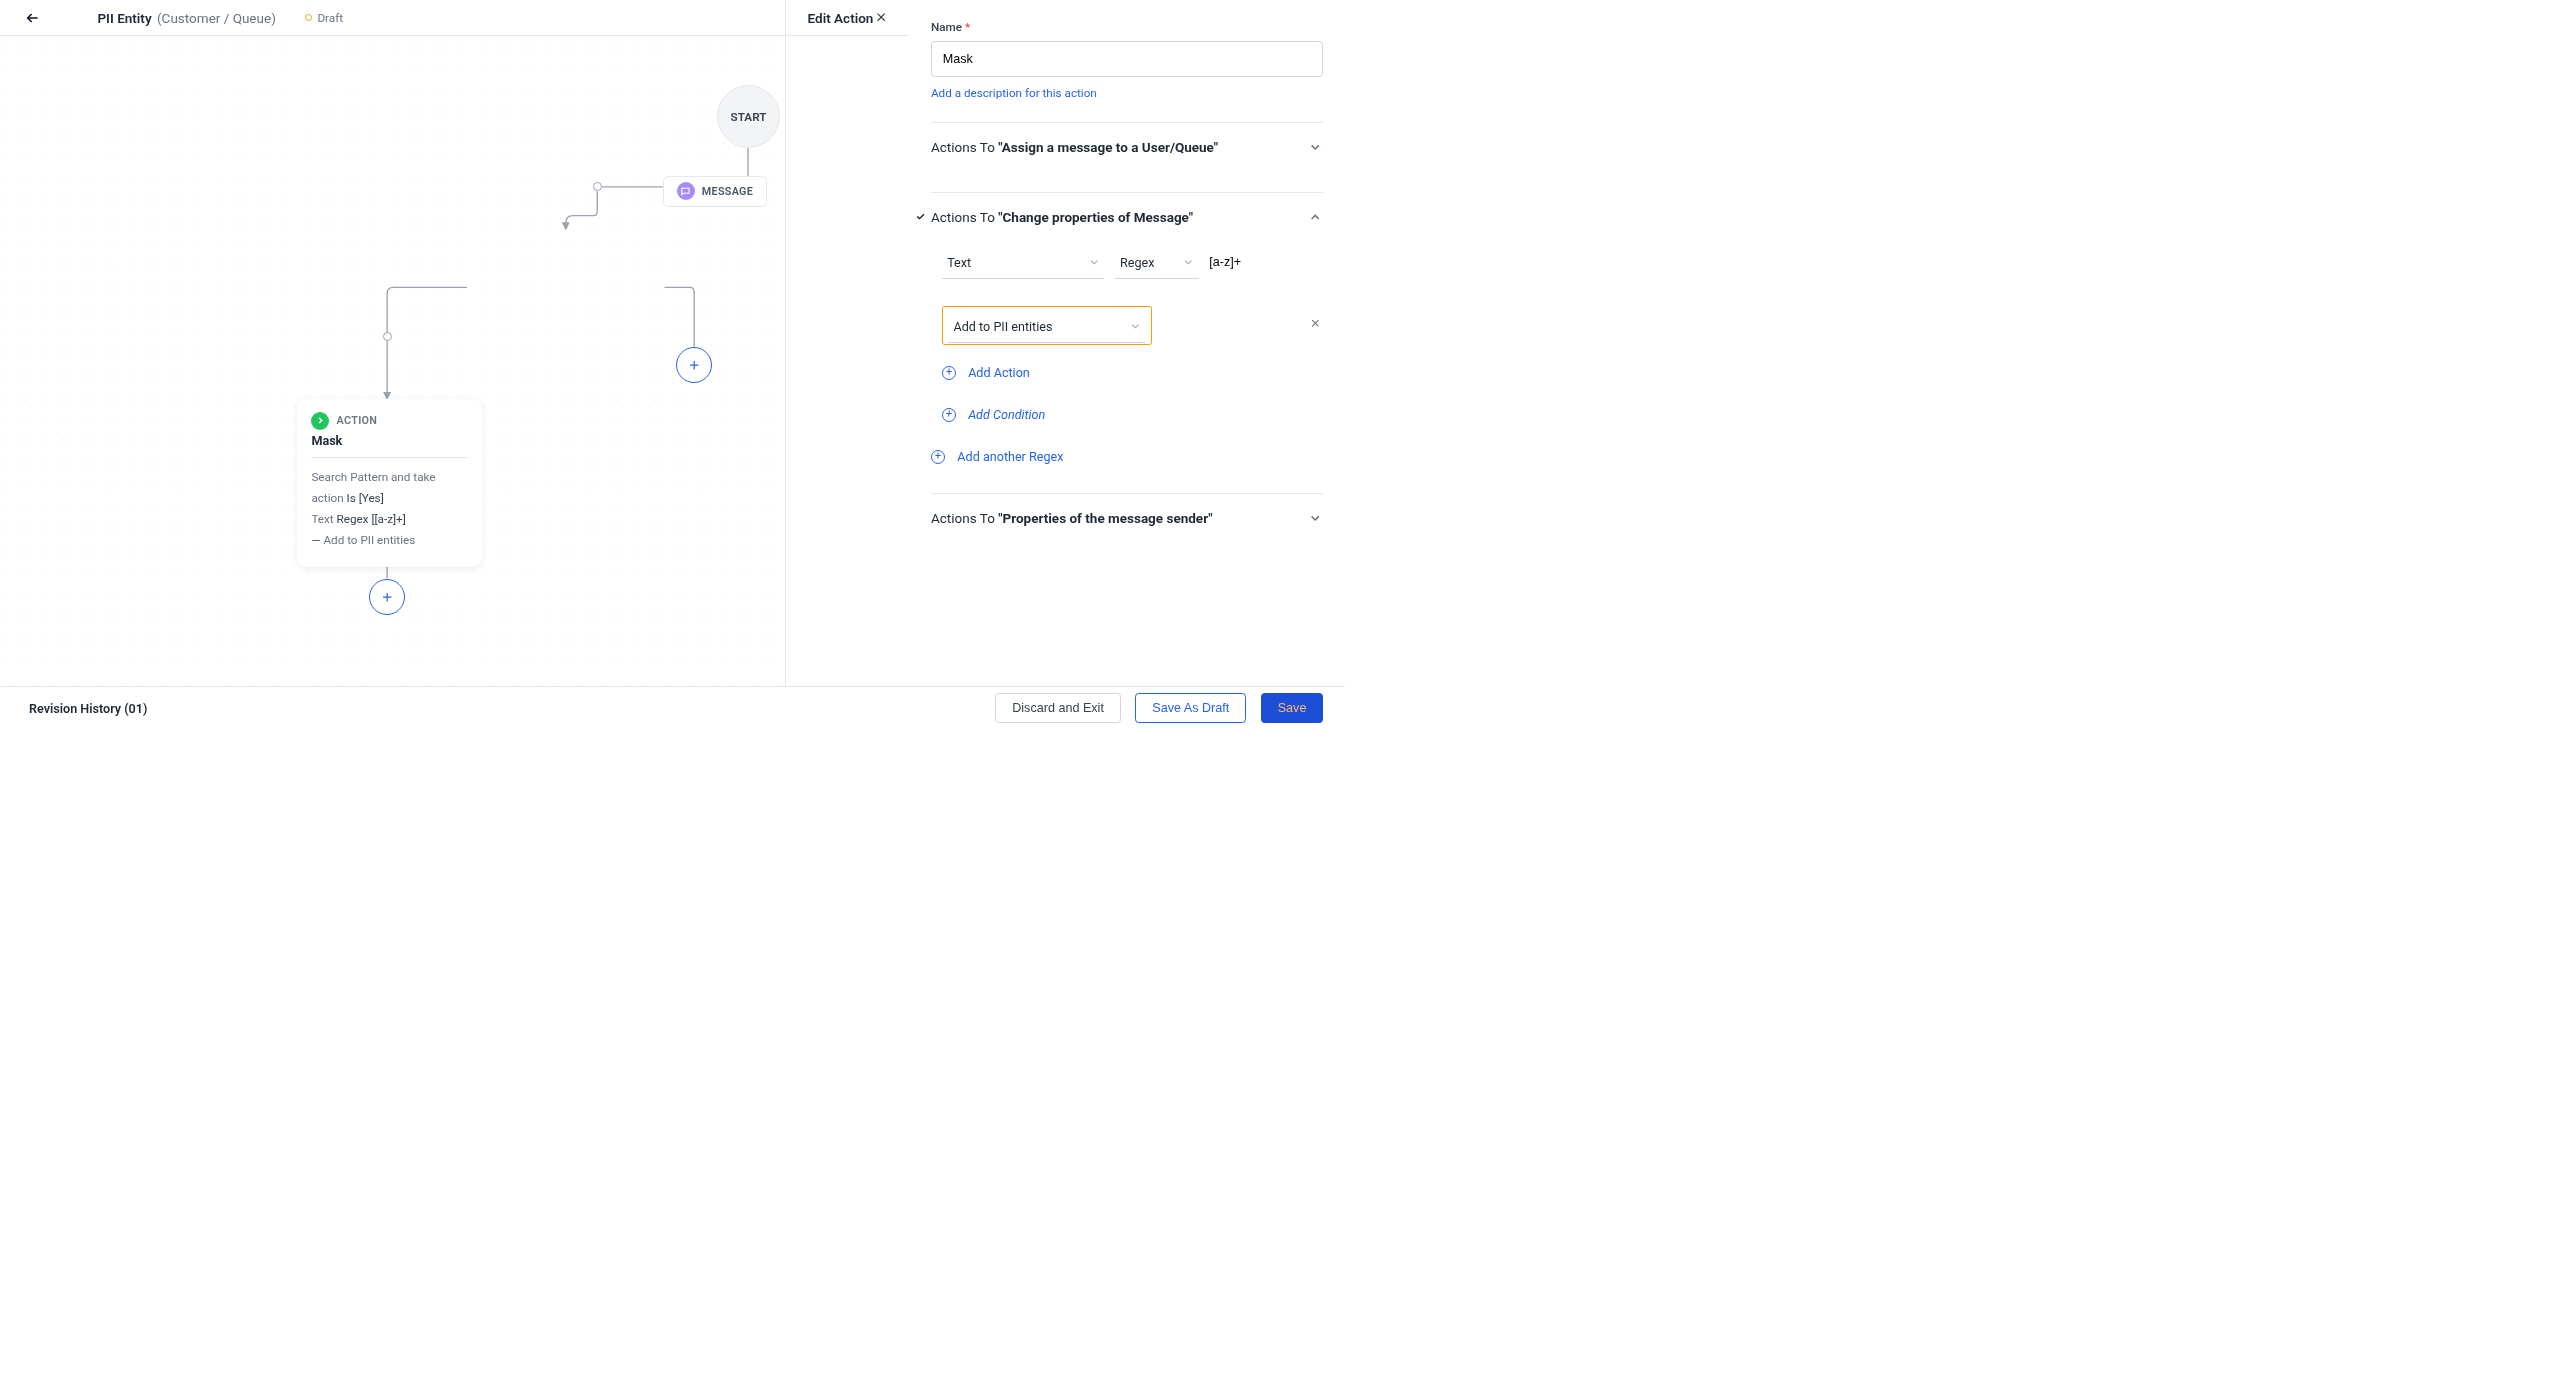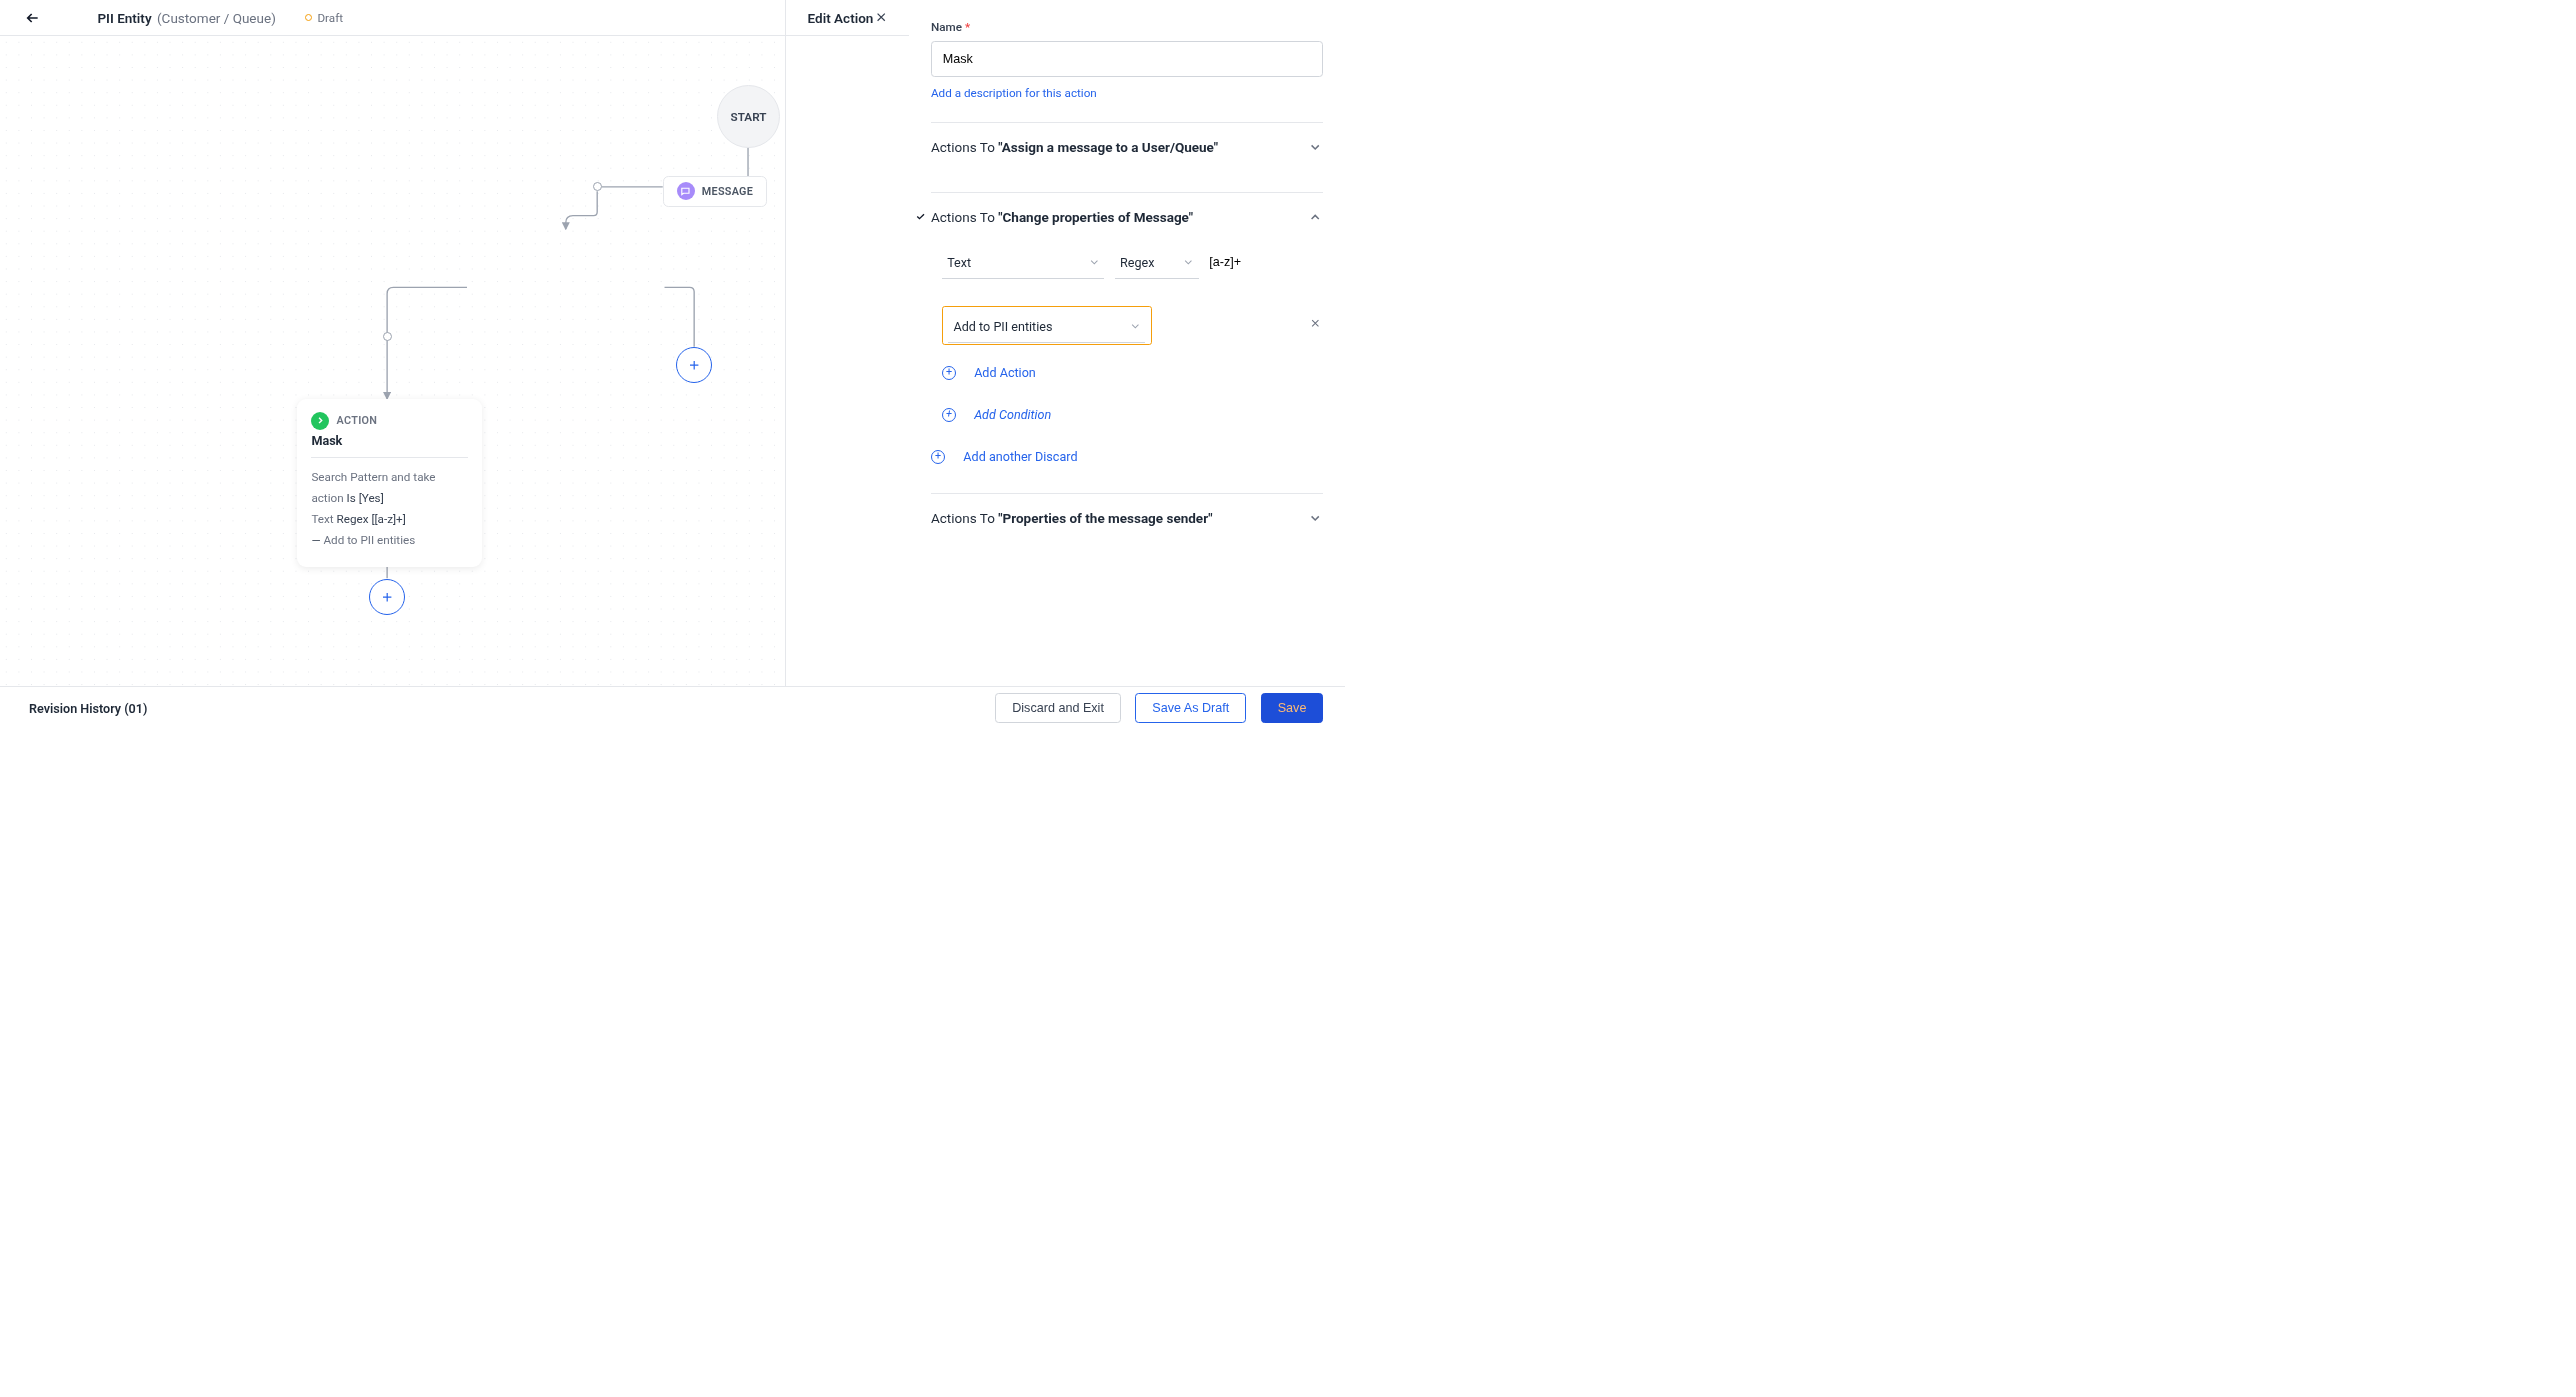--- a/index.html
+++ b/index.html
@@ -75,21 +75,21 @@
     .param-row { display:flex; align-items:center; gap:10.8px; margin-bottom: 3.6px;}
     .sel { position:relative; border-bottom:0.9px solid #d1d5db; height:32px; display:flex; align-items:center; justify-content:space-between;
       padding: 0 3.6px 0 5.4px; font-size:12.6px; cursor:pointer;}
     .sel .chv{ width:12.6px; }
     .sel.w1{ flex: 0 0 156px;}
     .sel.w2{ flex: 0 0 84px;}
     .sel.w3{ flex: 0 0 196px;}
     .del-x { width:14.4px; cursor:pointer; margin-left:5.4px; display:flex;}
     .highlighted { border:1.8px solid #f59e0b; border-radius:2.7px; padding: 3.6px 5.4px 1.8px; width:210px;}
     .highlighted .sel{ border-bottom:0.9px solid #d1d5db;}
-    .add-link { display:flex; align-items:center; gap:18px; color:#2563eb; font-size:12.6px; cursor:pointer; margin-top:20px;}
+    .add-link { display:flex; align-items:center; gap:12px; color:#2563eb; font-size:12.6px; cursor:pointer; margin-top:20px;}
     .add-link .plus-circ { width:14.4px; height:14.4px; border:1.3px solid #2563eb; border-radius:50%; display:flex; align-items:center; justify-content:center;}
     .add-link .plus-circ::before{content:'+'; font-size:10.8px; line-height:1;}
     .nested{ padding-left: 10.8px; }
     .text-inline-input{ border: none; border-bottom: 0.9px solid transparent; font-size:12.6px; width: 90px;}
 
     
     .footer { position:absolute; bottom:0; left:0; right:0; height:43px; border-top:0.9px solid #e5e7eb;
       display:flex; align-items:center; padding: 0 21.6px 0 29px; background:#fff; }
     .rev-hist { font-weight:600; font-size:12.6px;}
     .footer-actions { margin-left:auto; display:flex; gap: 14.4px;}
@@ -259,21 +259,21 @@
           <div class="add-link">
             <span class="plus-circ"></span>
             <span>Add Action</span>
           </div>
           <div class="add-link" style="margin-top:27px;font-style:italic;">
             <span class="plus-circ"></span>
             <span>Add Condition</span>
           </div>
           <div class="add-link" style="margin-top:27px; margin-left:-10.8px;">
             <span class="plus-circ"></span>
-            <span>Add another Discard</span>
+            <span>Add another Regex</span>
           </div>
         </div>
       </div>
     </div>
 
     <div class="section" style="margin-top:12.6px;">
       <div class="section-head">
         <span class="st"><span>Actions To</span> <span class="b">"Properties of the message sender"</span></span>
         <span class="chev">
           <svg width="14.4" height="14.4" viewBox="0 0 24 24" fill="none" stroke="#6b7280" stroke-width="2.5">

